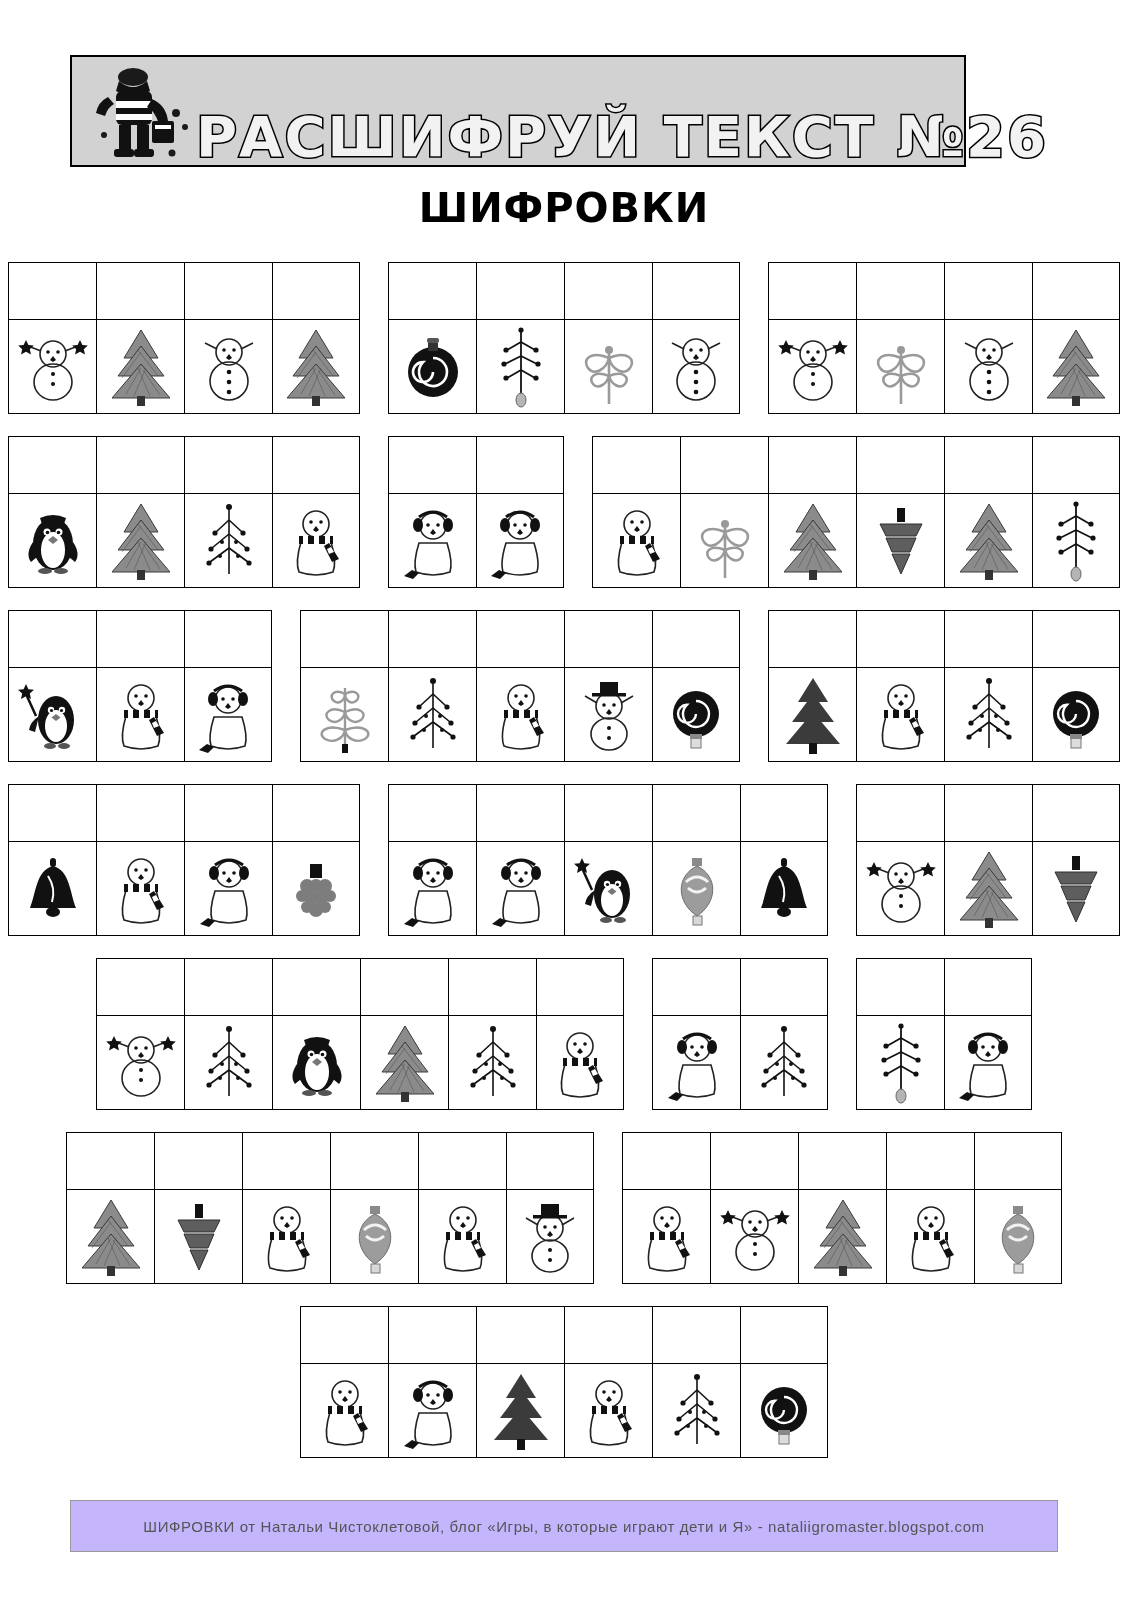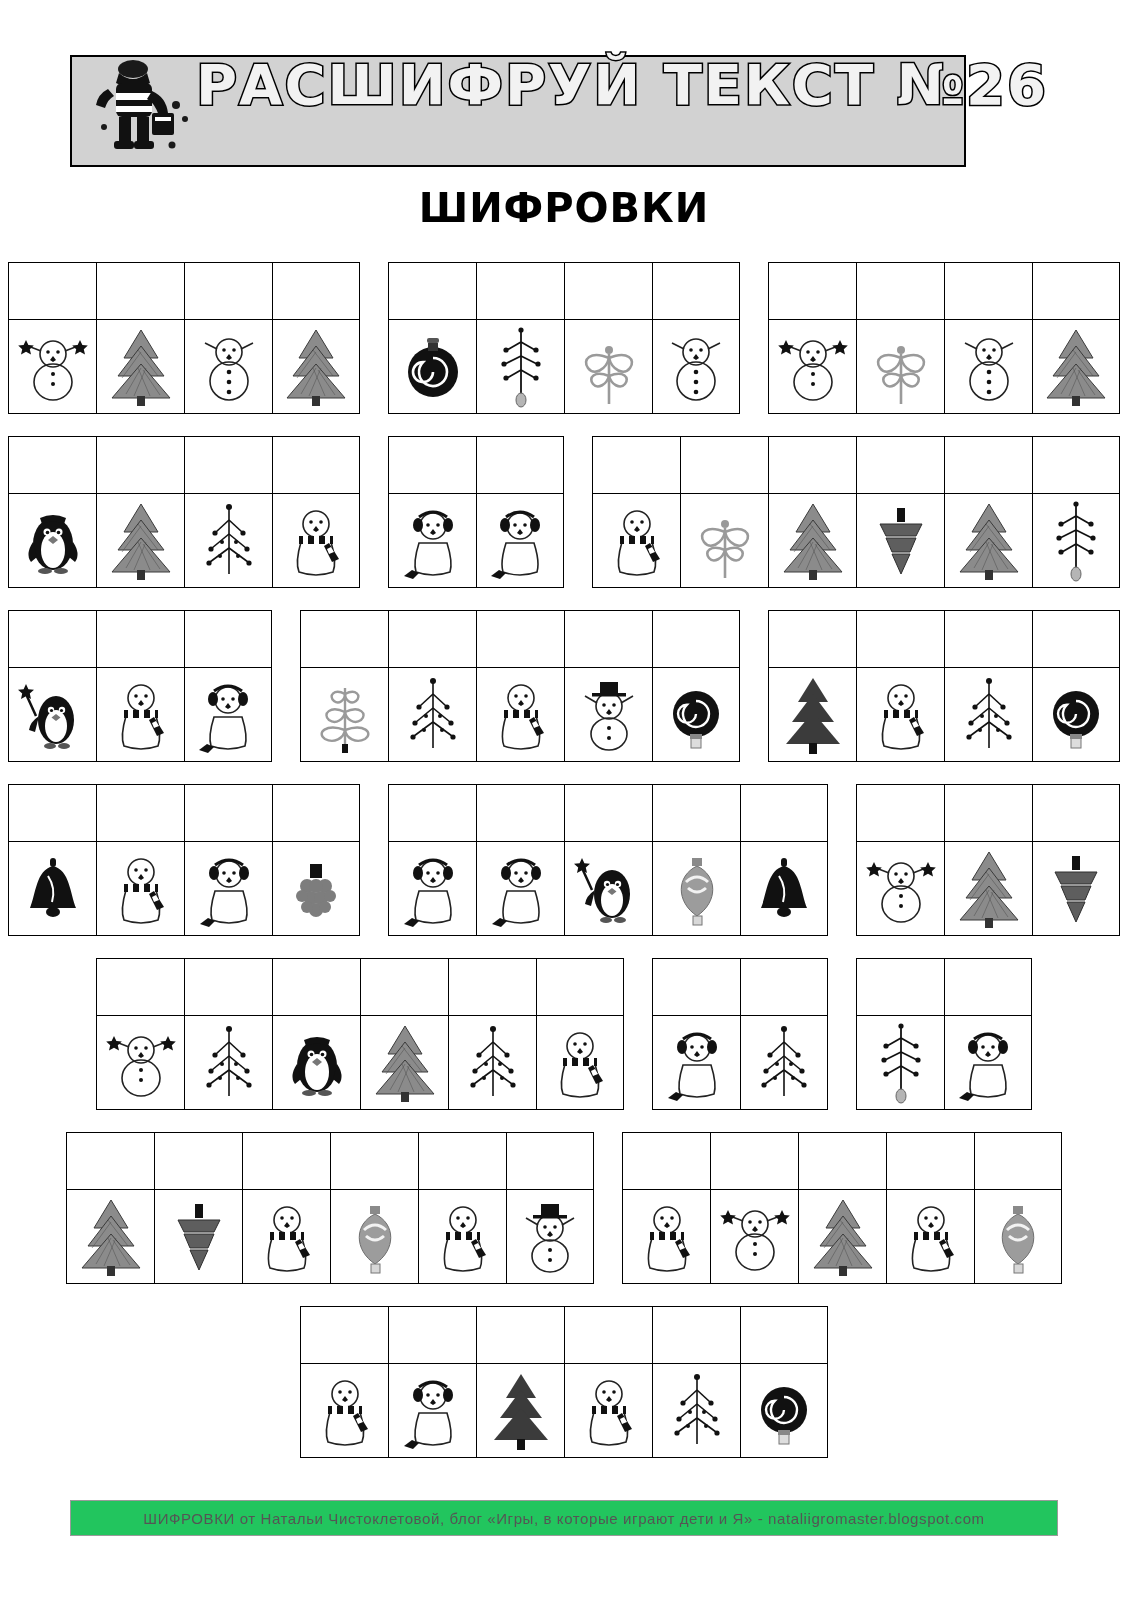--- a/index.html
+++ b/index.html
@@ -20,21 +20,21 @@
   .banner {
     position: absolute;
     left: 70px;
     top: 55px;
     width: 896px;
     height: 112px;
     background: #d2d2d2;
     border: 2px solid #000;
     box-sizing: border-box;
     display: flex;
-    align-items: flex-start;
+    align-items: flex-end;
   }
   .banner-icon {
     width: 110px;
     height: 100px;
     margin-left: 14px;
     flex: 0 0 auto;
     position: relative;
   }
   .banner-title {
     flex: 1 1 auto;
@@ -108,22 +108,22 @@
   .cellcol:last-child .cell-pic { border-right: 1.5px solid #000; }
 
   .sym { width: 78px; height: 86px; display:block; }
 
   
   .footer {
     position: absolute;
     left: 70px;
     top: 1500px;
     width: 988px;
-    height: 36px;
-    background: #22c55e;
+    height: 52px;
+    background: #c4b5fd;
     border: 1.5px solid #9a9a9a;
     box-sizing: border-box;
     display: flex;
     align-items: center;
     justify-content: center;
     font-size: 15px;
     color: #555;
     letter-spacing: 0.6px;
     font-family: "Liberation Sans", sans-serif;
   }

